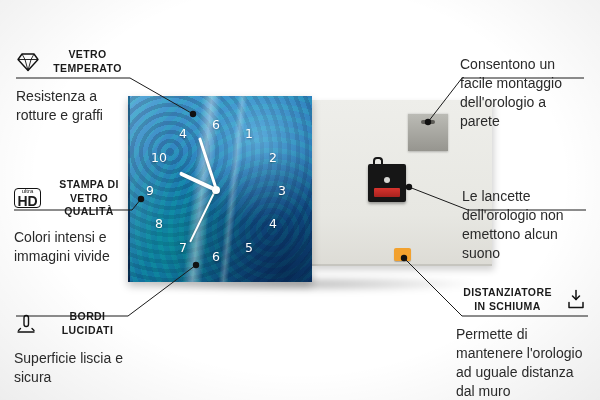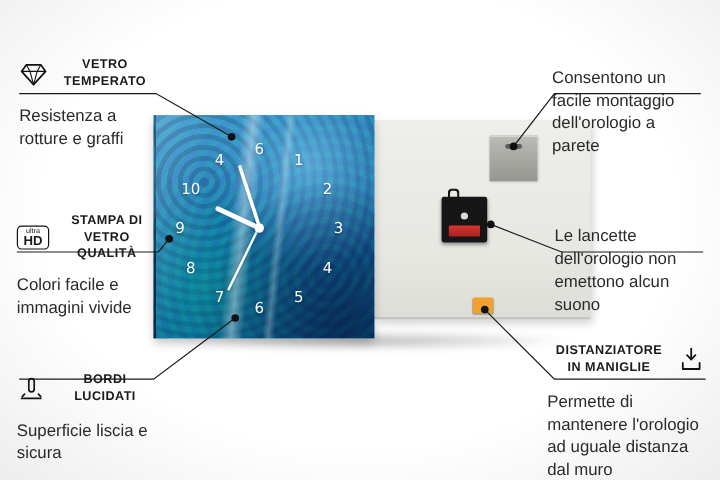--- a/index.html
+++ b/index.html
@@ -94,21 +94,21 @@
   
   .callout { position:absolute; }
   .co-head { display:flex; align-items:center; gap:5px; min-height:32px; }
   .co-title { flex:1; text-align:center; font-weight:bold; font-size:10.5px;
               letter-spacing:0.4px; line-height:1.3; }
   .co-sub { margin-top:9px; text-align:left; font-size:14px; line-height:1.35; color:#2a2a2a; }
   .icon { flex:0 0 auto; display:flex; align-items:center; justify-content:center; }
   .uhd { width:27px; height:20px; border:1.6px solid #111; border-radius:4px;
          display:flex; flex-direction:column; align-items:center; justify-content:center; line-height:1; }
   .uhd .uhd-top { font-style:normal; font-size:6px; }
-  .uhd .uhd-bottom { font-size:11px; font-weight:bold;text-align:center; }
+  .uhd .uhd-bottom { font-size:14px; font-weight:bold;text-align:center; }
 
   .co-vetro        { left:16px;  top:46px;  width:114px; }
   .co-stampa       { left:14px;  top:178px; width:118px; }
   .co-bordi        { left:14px;  top:284px; width:118px;margin-top:24px; }
   .co-maniglie     { left:460px; top:46px;  width:124px; }
   .co-meccanismo   { left:462px; top:178px; width:124px; }
   .co-distanziatore{ left:456px; top:284px; width:132px; }
 </style>
 </head>
 <body>
@@ -180,21 +180,21 @@
 </div>
 
 <div class="callout co-stampa">
   <div class="co-head">
     <span class="icon uhd">
       <i class="uhd-top">ultra</i>
       <b class="uhd-bottom">HD</b>
     </span>
     <span class="co-title">STAMPA DI VETRO QUALITÀ</span>
   </div>
-  <div class="co-sub">Colori facile e immagini vivide</div>
+  <div class="co-sub">Colori intensi e immagini vivide</div>
 </div>
 
 <div class="callout co-bordi">
   <div class="co-head">
     <span class="icon">
       <svg width="24" height="22" viewBox="0 0 24 22" fill="none" stroke="#111" stroke-width="1.4" stroke-linecap="round">
         <rect x="10" y="2.5" width="4.5" height="11" rx="2.2"></rect>
         <path d="M4 19 h16"></path>
         <path d="M6.5 15.5 l-2 2 M18 15.5 l2 2"></path>
       </svg>
@@ -207,21 +207,21 @@
 <div class="callout co-maniglie">
   <div class="co-sub">Consentono un facile montaggio dell'orologio a parete</div>
 </div>
 
 <div class="callout co-meccanismo">
   <div class="co-sub">Le lancette dell'orologio non emettono alcun suono</div>
 </div>
 
 <div class="callout co-distanziatore">
   <div class="co-head">
-    <span class="co-title">DISTANZIATORE IN MANIGLIE</span>
+    <span class="co-title">DISTANZIATORE IN SCHIUMA</span>
     <span class="icon">
       <svg width="24" height="24" viewBox="0 0 24 24" fill="none" stroke="#111" stroke-width="1.5" stroke-linecap="round" stroke-linejoin="round">
         <path d="M12 2.5 v9"></path>
         <path d="M8.5 8 L12 11.5 L15.5 8"></path>
         <path d="M5 14.5 v5 h14 v-5"></path>
       </svg>
     </span>
   </div>
   <div class="co-sub">Permette di mantenere l'orologio ad uguale distanza dal muro</div>
 </div>

